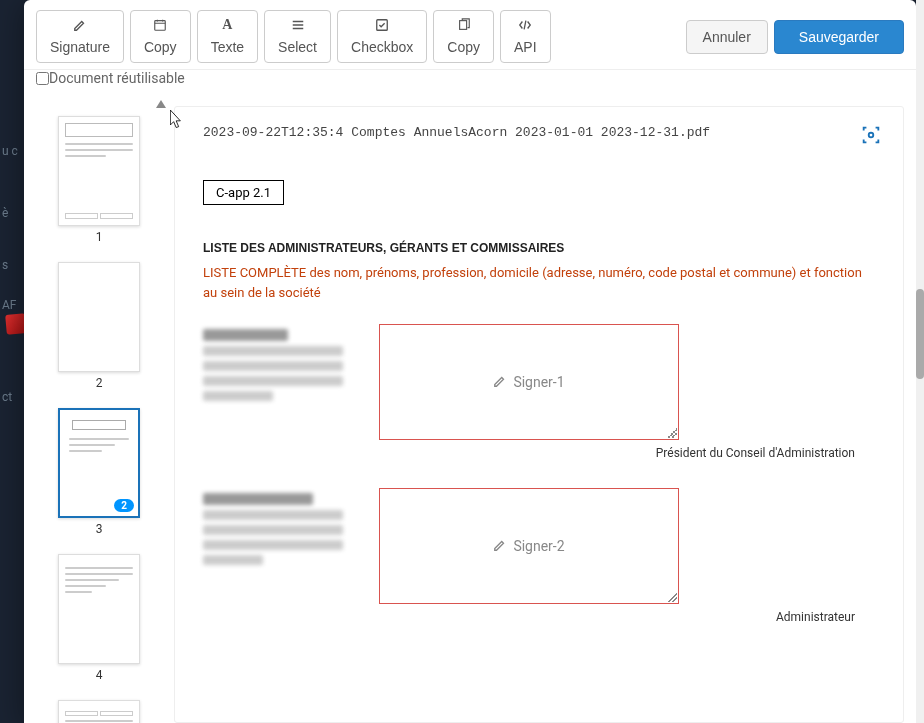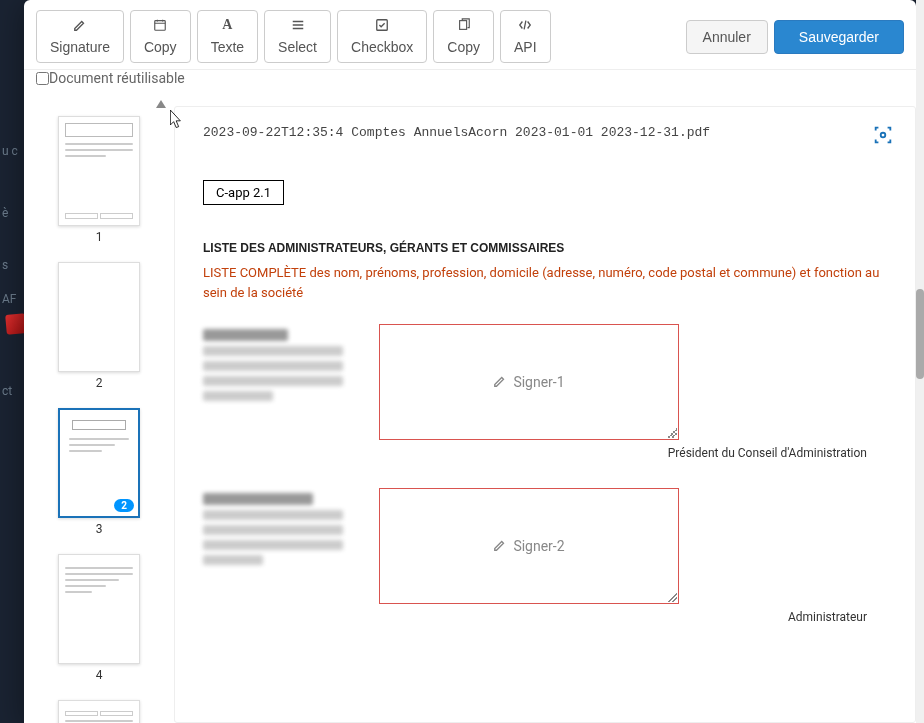--- a/index.html
+++ b/index.html
@@ -102,21 +102,21 @@
     .thumb-content-line { height: 2px; background: #ccc; margin: 2px 0; border-radius: 1px; }
     .thumb-badge {
       position: absolute; right: 4px; bottom: 4px;
       background: #0095ff; color: #fff; font-size: 10px; font-weight: bold;
       border-radius: 8px; padding: 1px 7px;
     }
 
     
     .doc-pane {
       flex: 1; background: #fff; border: 1px solid #eee;
-      margin: 10px 0 0 0;
+      margin: 10px 12px 0 0;
       position: relative; overflow: hidden;
       border-radius: 3px;
     }
     .doc-scroll { position: absolute; inset: 0; overflow-y: auto; }
     .doc-scroll::-webkit-scrollbar { width: 10px; }
     .doc-scroll::-webkit-scrollbar-thumb { background: #ccc; border-radius: 5px; }
     .doc-inner { padding: 18px 28px 60px; }
 
     .doc-filename {
       font-family: "Courier New", monospace;
@@ -197,21 +197,21 @@
       width: 14px; height: 20px; pointer-events: none;
     }
   </style>
 </head>
 <body>
 
 <div class="bg-decor">
   <div style="margin-top:140px">u c</div>
   <div style="margin-top:40px">è</div>
   <div style="margin-top:30px">s</div>
-  <div style="margin-top:12px">AF</div>
+  <div style="margin-top:18px">AF</div>
   <div style="margin-top:70px">ct</div>
 </div>
 <div class="bg-redthing"></div>
 <div class="bg-help">
   <span>❔</span>
   <span>Aide</span>
 </div>
 
 <div class="dialog">
 

